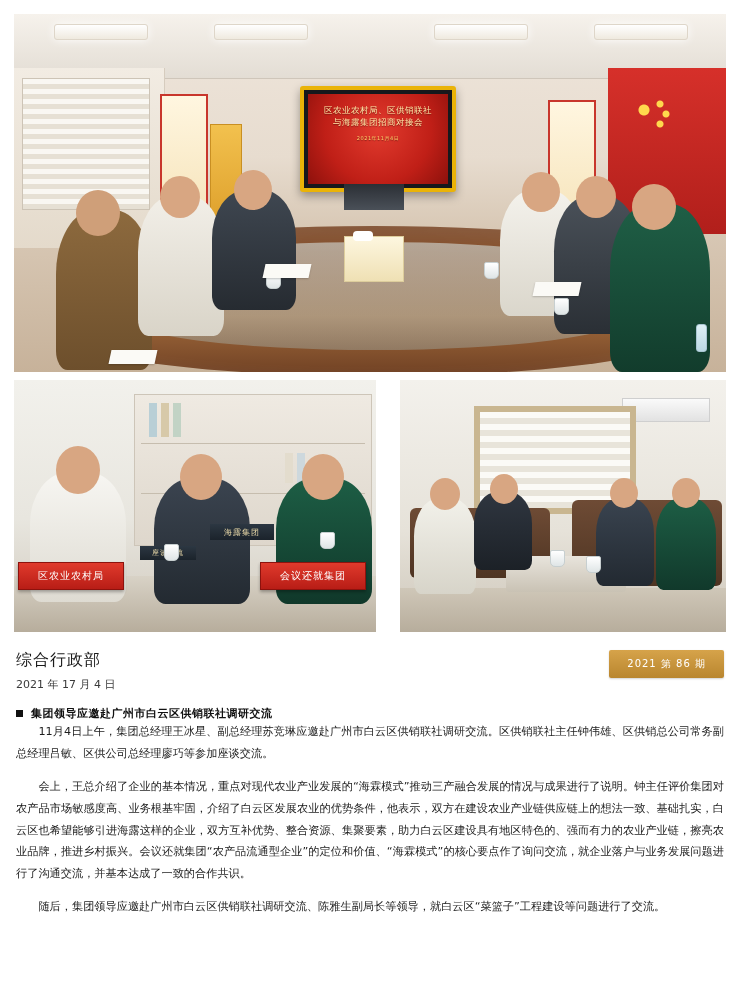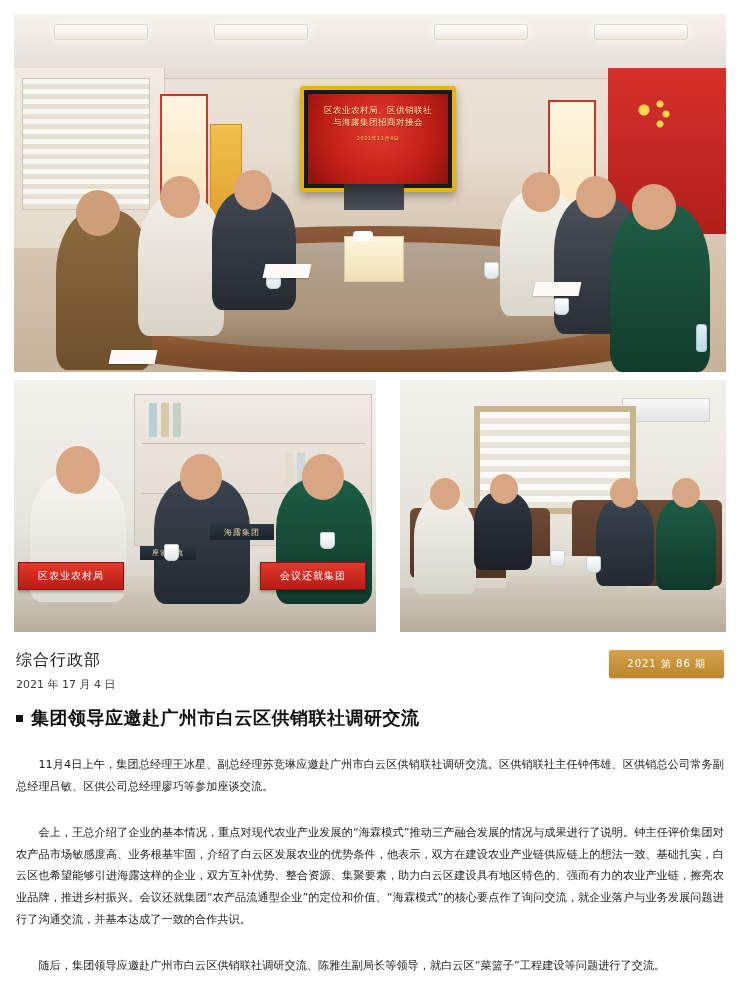--- a/index.html
+++ b/index.html
@@ -234,29 +234,29 @@
     color:#ffffff; font-size:10px; letter-spacing:1px;
     padding:7px 18px; border-radius:2px;
     font-family:"DejaVu Sans", sans-serif;
     box-shadow:0 1px 2px rgba(0,0,0,.18);
   }
 
   
   .article { margin: 14px 16px 0 16px; }
   .headline {
     display:flex; align-items:center; gap:8px;
-    font-size:18px; font-weight:bold; color:#111;
+    font-size:11px; font-weight:bold; color:#111;
     font-family:"DejaVu Sans", sans-serif;
     letter-spacing:.5px;
   }
   .bullet-sq {
     width:7px; height:7px; background:#111; display:inline-block; flex:0 0 auto;
   }
   .para {
-    margin-top:24px;
+    margin-top:0;
     font-size:11.2px;
     line-height:1.95;
     color:#1d1d1d;
     text-align:justify;
     text-indent:2em;
     font-family:"DejaVu Sans", sans-serif;
   }
 </style>
 </head>
 <body>

